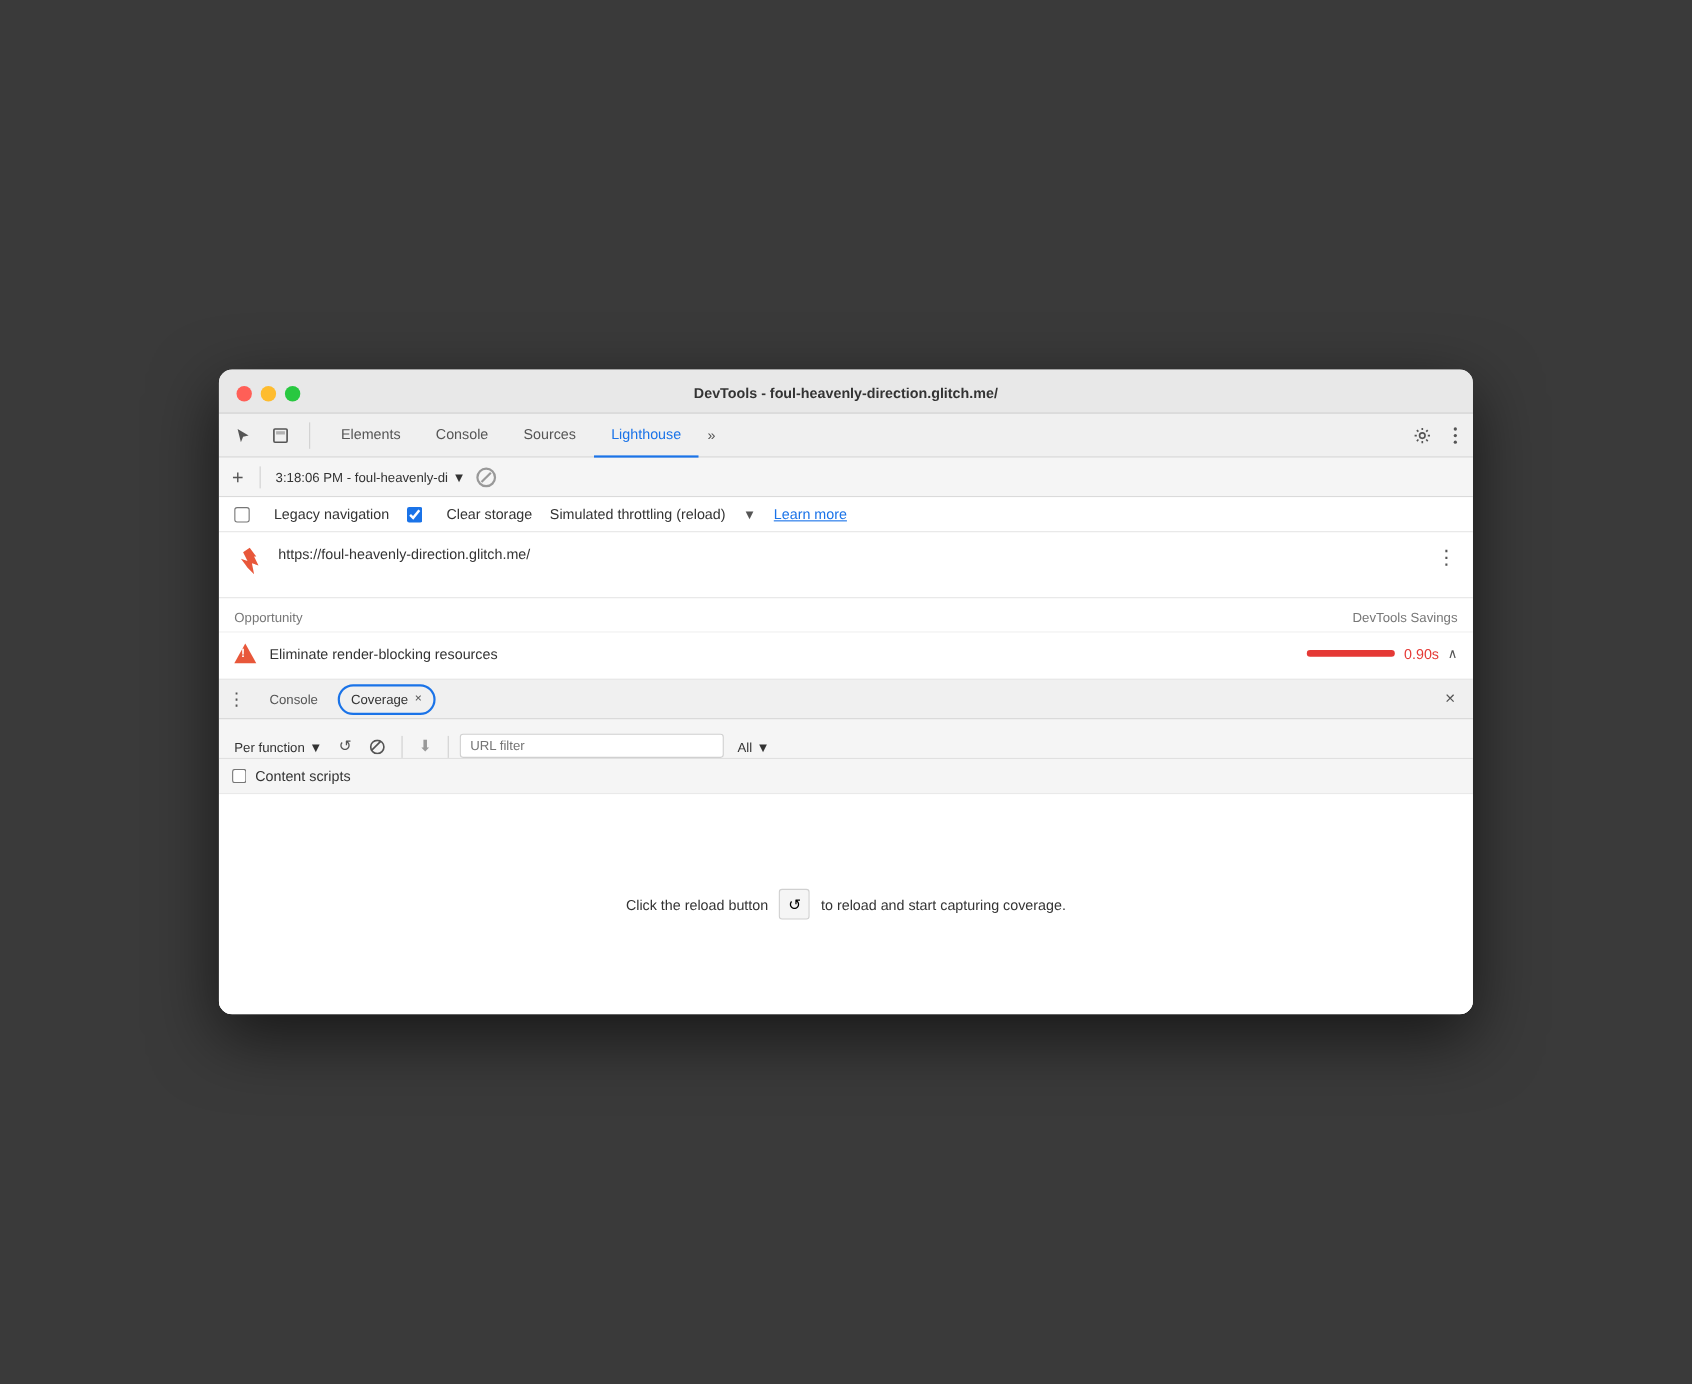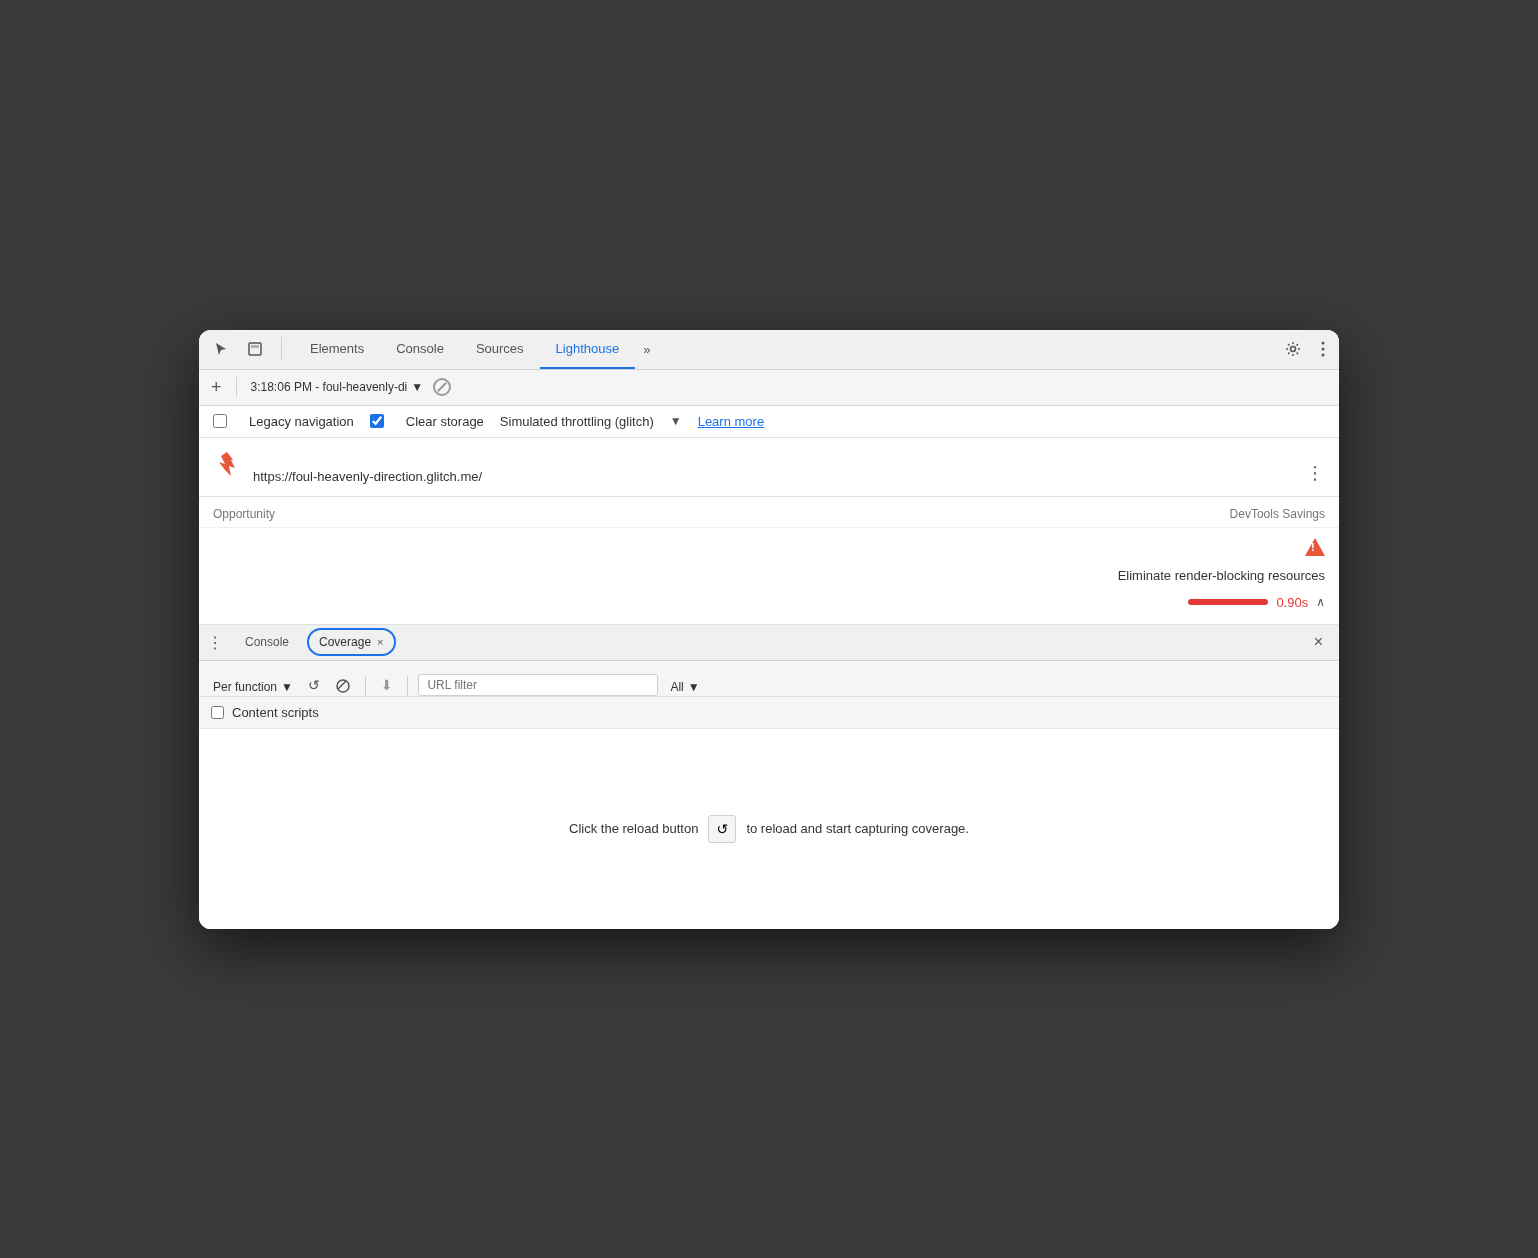--- a/index.html
+++ b/index.html
@@ -202,21 +202,21 @@
       text-align: center;
     }
     
     .lighthouse-section {
       background: #fff;
       padding: 12px 14px;
       border-bottom: 1px solid #e0e0e0;
     }
     .lh-url-row {
       display: flex;
-      align-items: flex-end;
+      align-items: flex-start;
       gap: 12px;
     }
     .lh-icon {
       font-size: 24px;
     }
     .lh-url {
       font-size: 13px;
       color: #333;
       flex: 1;
     }
@@ -236,25 +236,24 @@
       display: flex;
       justify-content: space-between;
       padding: 10px 14px 6px;
     }
     .opp-label {
       font-size: 12px;
       color: #777;
     }
     .opp-row {
       display: flex;
-      align-items: flex-end;
+      align-items: center;
       padding: 10px 14px 14px;
       gap: 12px;
       border-top: 1px solid #f0f0f0;
-      flex-direction: column;
     }
     .warning-triangle {
       width: 0;
       height: 0;
       border-left: 10px solid transparent;
       border-right: 10px solid transparent;
       border-bottom: 18px solid #e8573a;
       flex-shrink: 0;
       position: relative;
     }
@@ -448,20 +447,28 @@
       justify-content: center;
       cursor: pointer;
       font-size: 14px;
     }
   </style>
 </head>
 <body>
 
 <div class="window">
 
+  <div class="title-bar">
+    <div class="traffic-lights">
+      <div class="traffic-light tl-red"></div>
+      <div class="traffic-light tl-yellow"></div>
+      <div class="traffic-light tl-green"></div>
+    </div>
+    <span class="title-text">DevTools - foul-heavenly-direction.glitch.me/</span>
+  </div>
 
   <div class="devtools-body">
 
     <div class="tab-bar">
       <div class="tab-bar-icons">
         <button class="icon-btn">
           <svg width="16" height="16" viewBox="0 0 16 16" fill="none">
             <path d="M3 2L13 8L8 9L6 14L3 2Z" fill="#555"></path>
           </svg>
         </button>
@@ -511,21 +518,21 @@
     <div class="options-bar">
       <label class="checkbox-item">
         <input type="checkbox" style="">
         <span>Legacy navigation</span>
       </label>
       <label class="checkbox-item">
         <input type="checkbox" checked="" style="">
         <span>Clear storage</span>
       </label>
       <span class="throttling-label">
-        <span>Simulated throttling (glitch)</span>
+        <span>Simulated throttling (reload)</span>
       </span>
       <span style="cursor:pointer; color:#555; font-size:12px;">▼</span>
       <a class="learn-more">
         <span>Learn more</span>
       </a>
     </div>
 
     <div class="lighthouse-section">
       <div class="lh-url-row">
         <span class="lh-icon">

